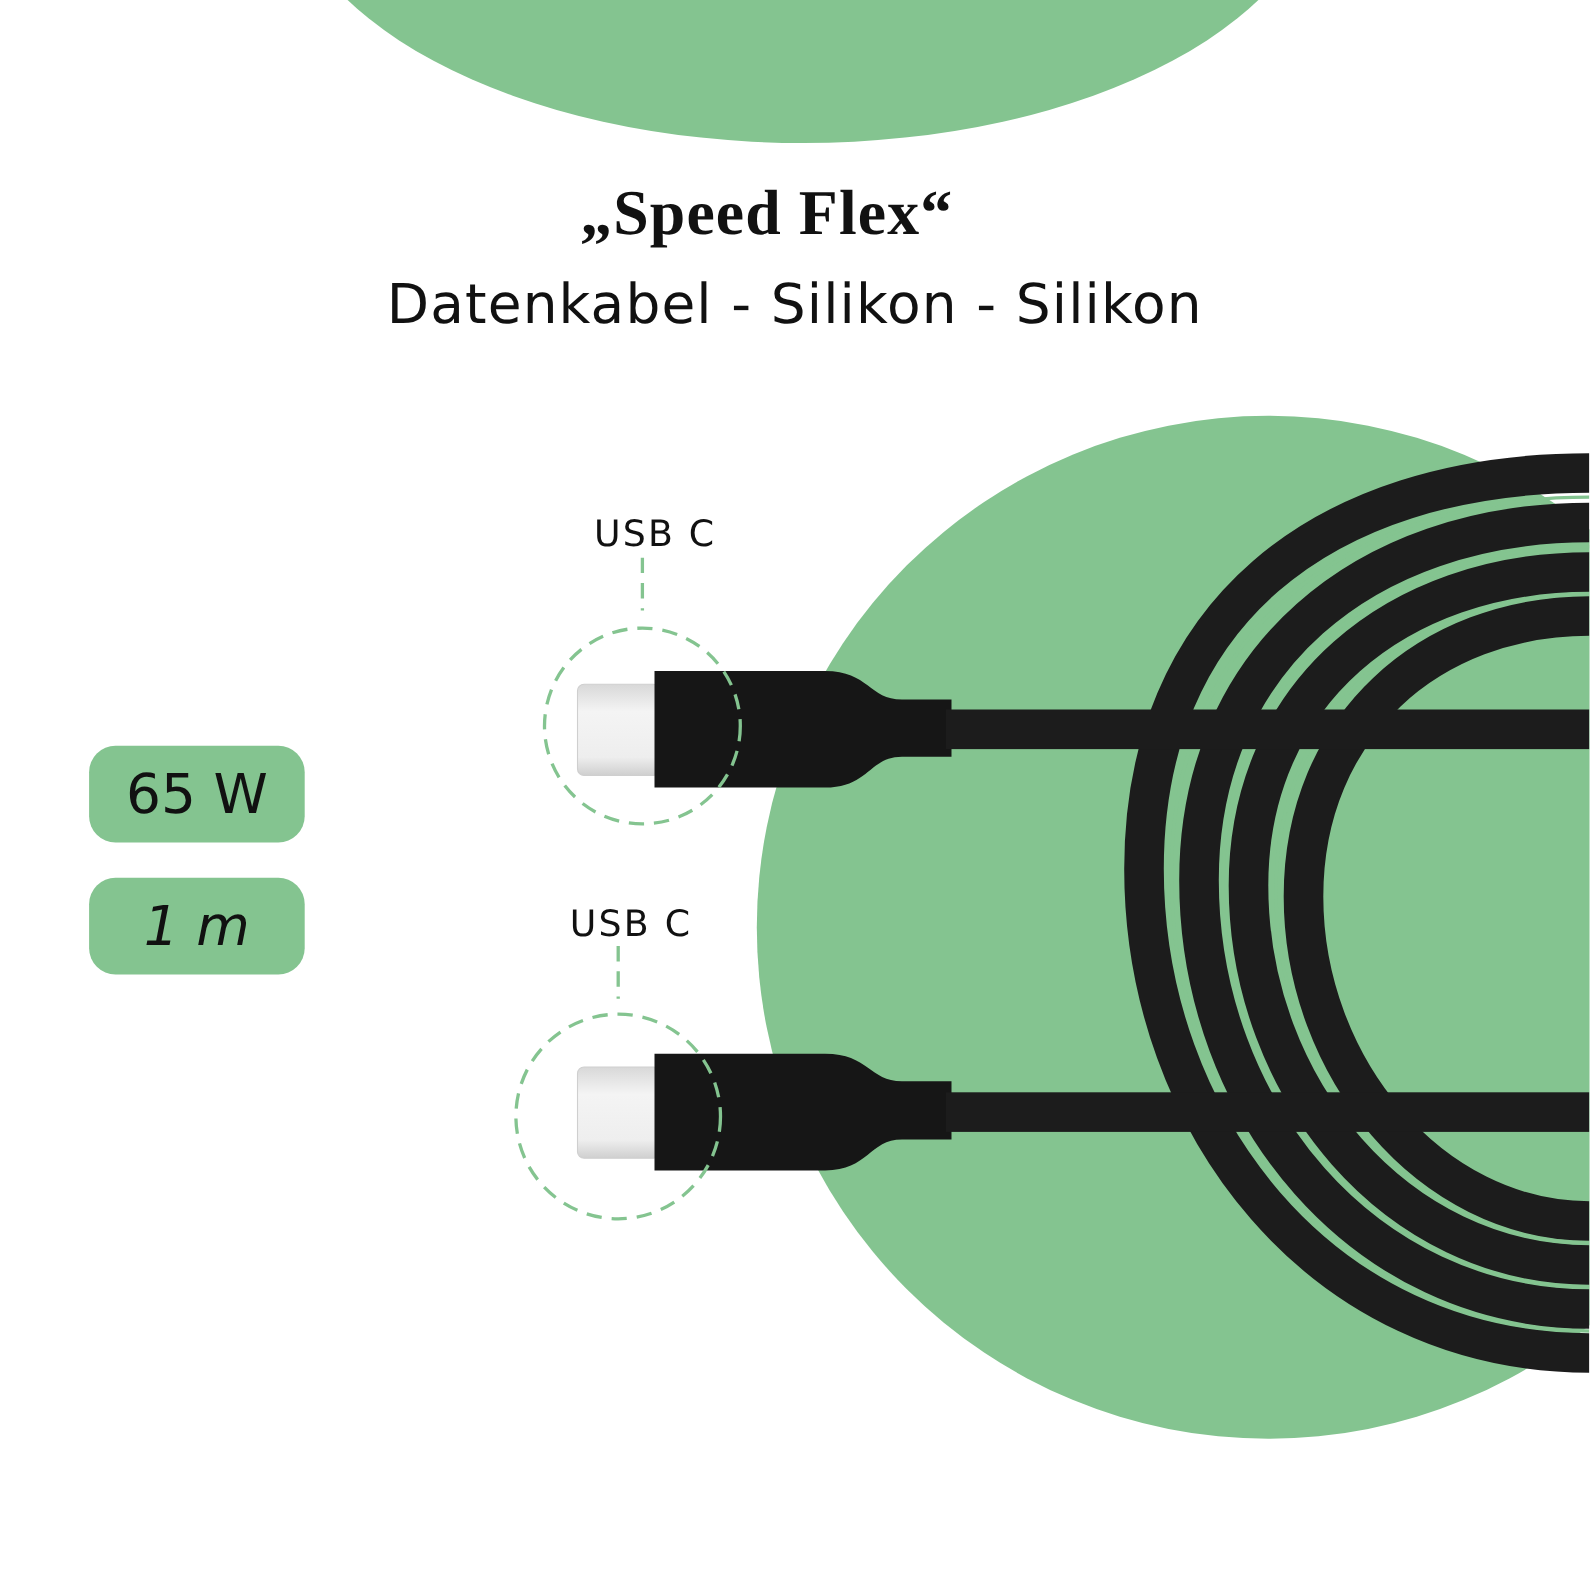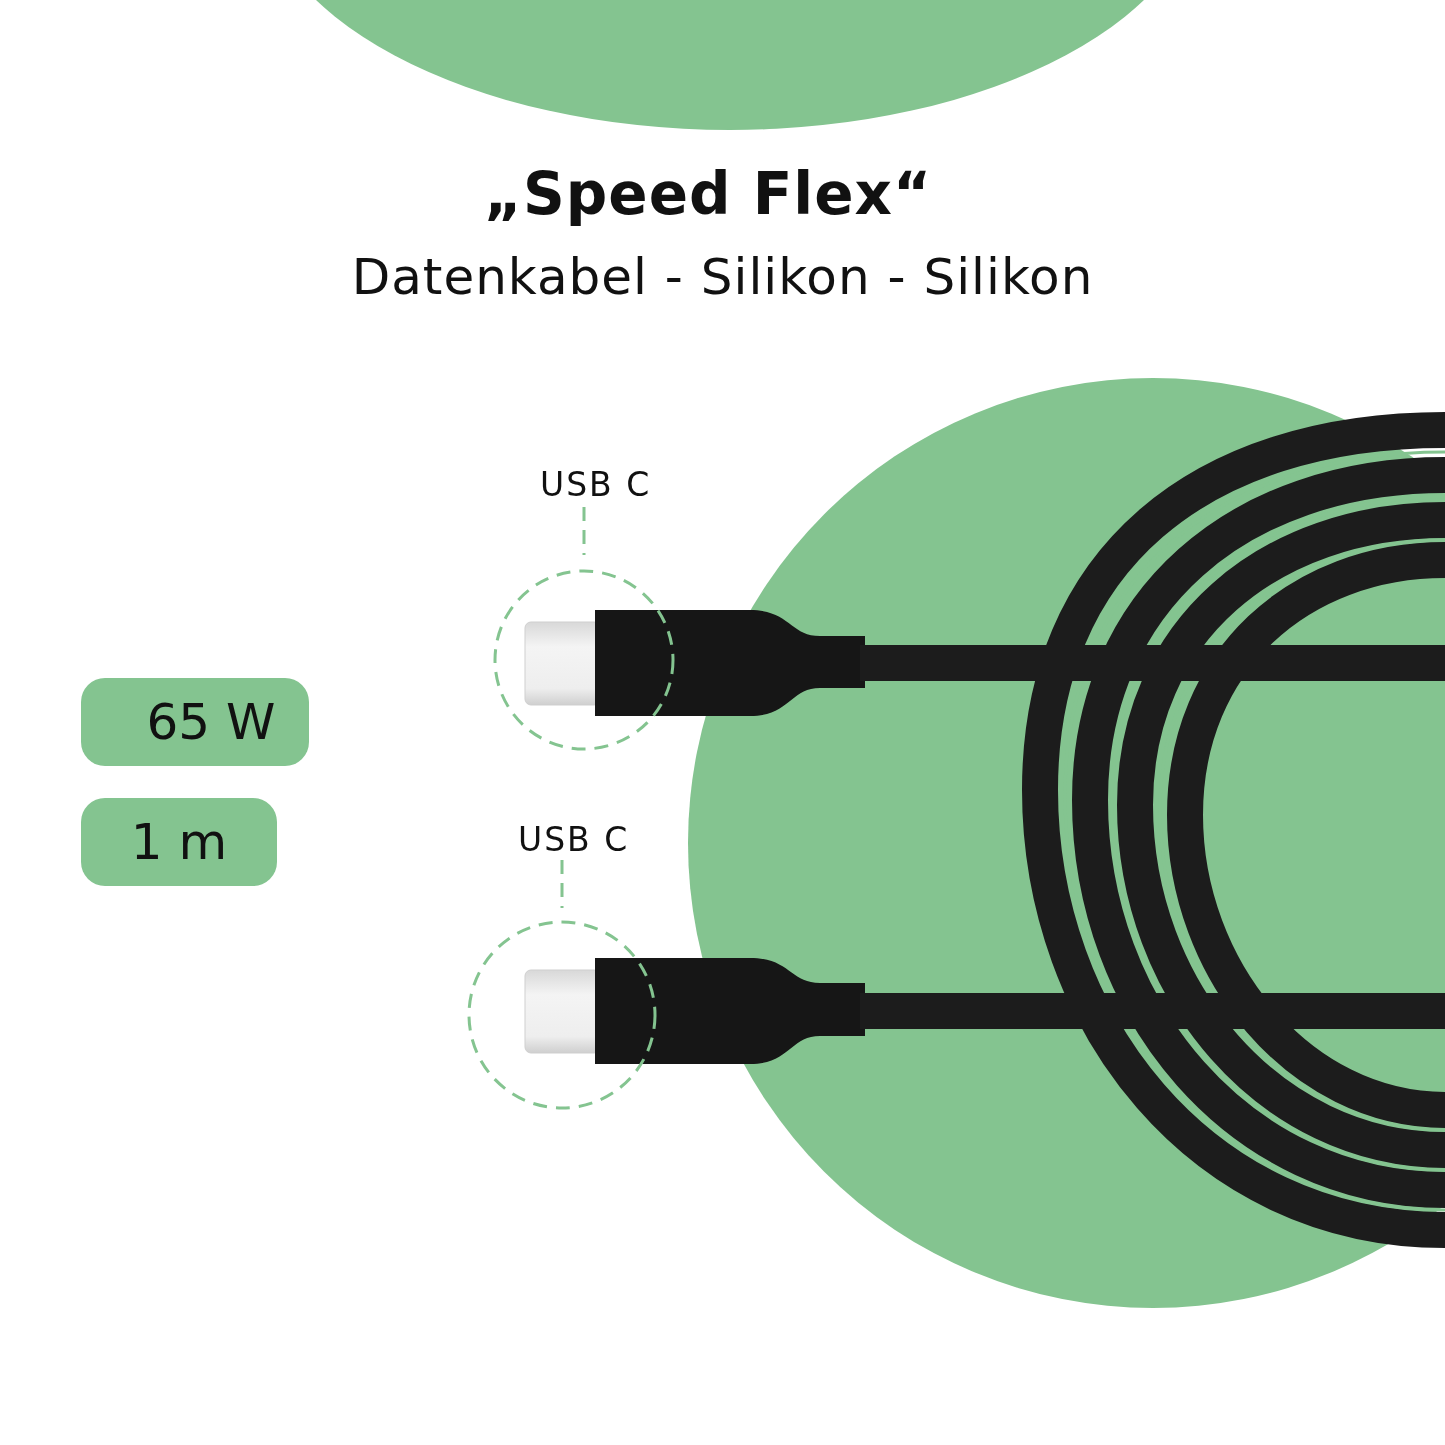--- a/index.html
+++ b/index.html
@@ -1,23 +1,23 @@
 <!DOCTYPE html>
 <html><head>
 <meta charset="utf-8">
 <style>
   html, body { margin:0; padding:0; background:#ffffff; }
   body { width:1445px; height:1445px; position:relative; overflow:hidden; font-family:"DejaVu Sans", sans-serif; color:#111; }
   .top-blob { position:absolute; left:255px; top:-380px; width:950px; height:510px; border-radius:50%; background:#84c490; }
   .big-circle { position:absolute; left:688px; top:378px; width:930px; height:930px; border-radius:50%; background:#84c490; }
-  .title { position:absolute; top:160px; left:13px; width:1390px; text-align:center; font-size:58px; font-weight:bold; letter-spacing:1px; }
+  .title { position:absolute; top:160px; left:2px; width:1390px; text-align:center; font-size:58px; font-weight:bold; letter-spacing:1px;font-family:Liberation Serif, serif; }
   .subtitle { position:absolute; top:248px; left:0; width:1445px; text-align:center; font-size:50px; letter-spacing:1px; }
   .badge { position:absolute; left:81px; width:196px; height:88px; border-radius:24px; background:#84c490; display:flex; align-items:center; justify-content:center; font-size:50px; color:#111; }
-  .badge.b1 { top:678px;padding-left:32px; }
-  .badge.b2 { top:798px; }
+  .badge.b1 { top:678px; }
+  .badge.b2 { top:798px;font-style:italic; }
   .usb-label { position:absolute; font-size:33px; letter-spacing:2px; color:#111; }
   .art { position:absolute; left:0; top:0; width:1445px; height:1445px; }
 </style>
 </head>
 <body>
 
 <div class="top-blob"></div>
 <div class="big-circle"></div>
 
 <div class="title">„Speed Flex“</div>

